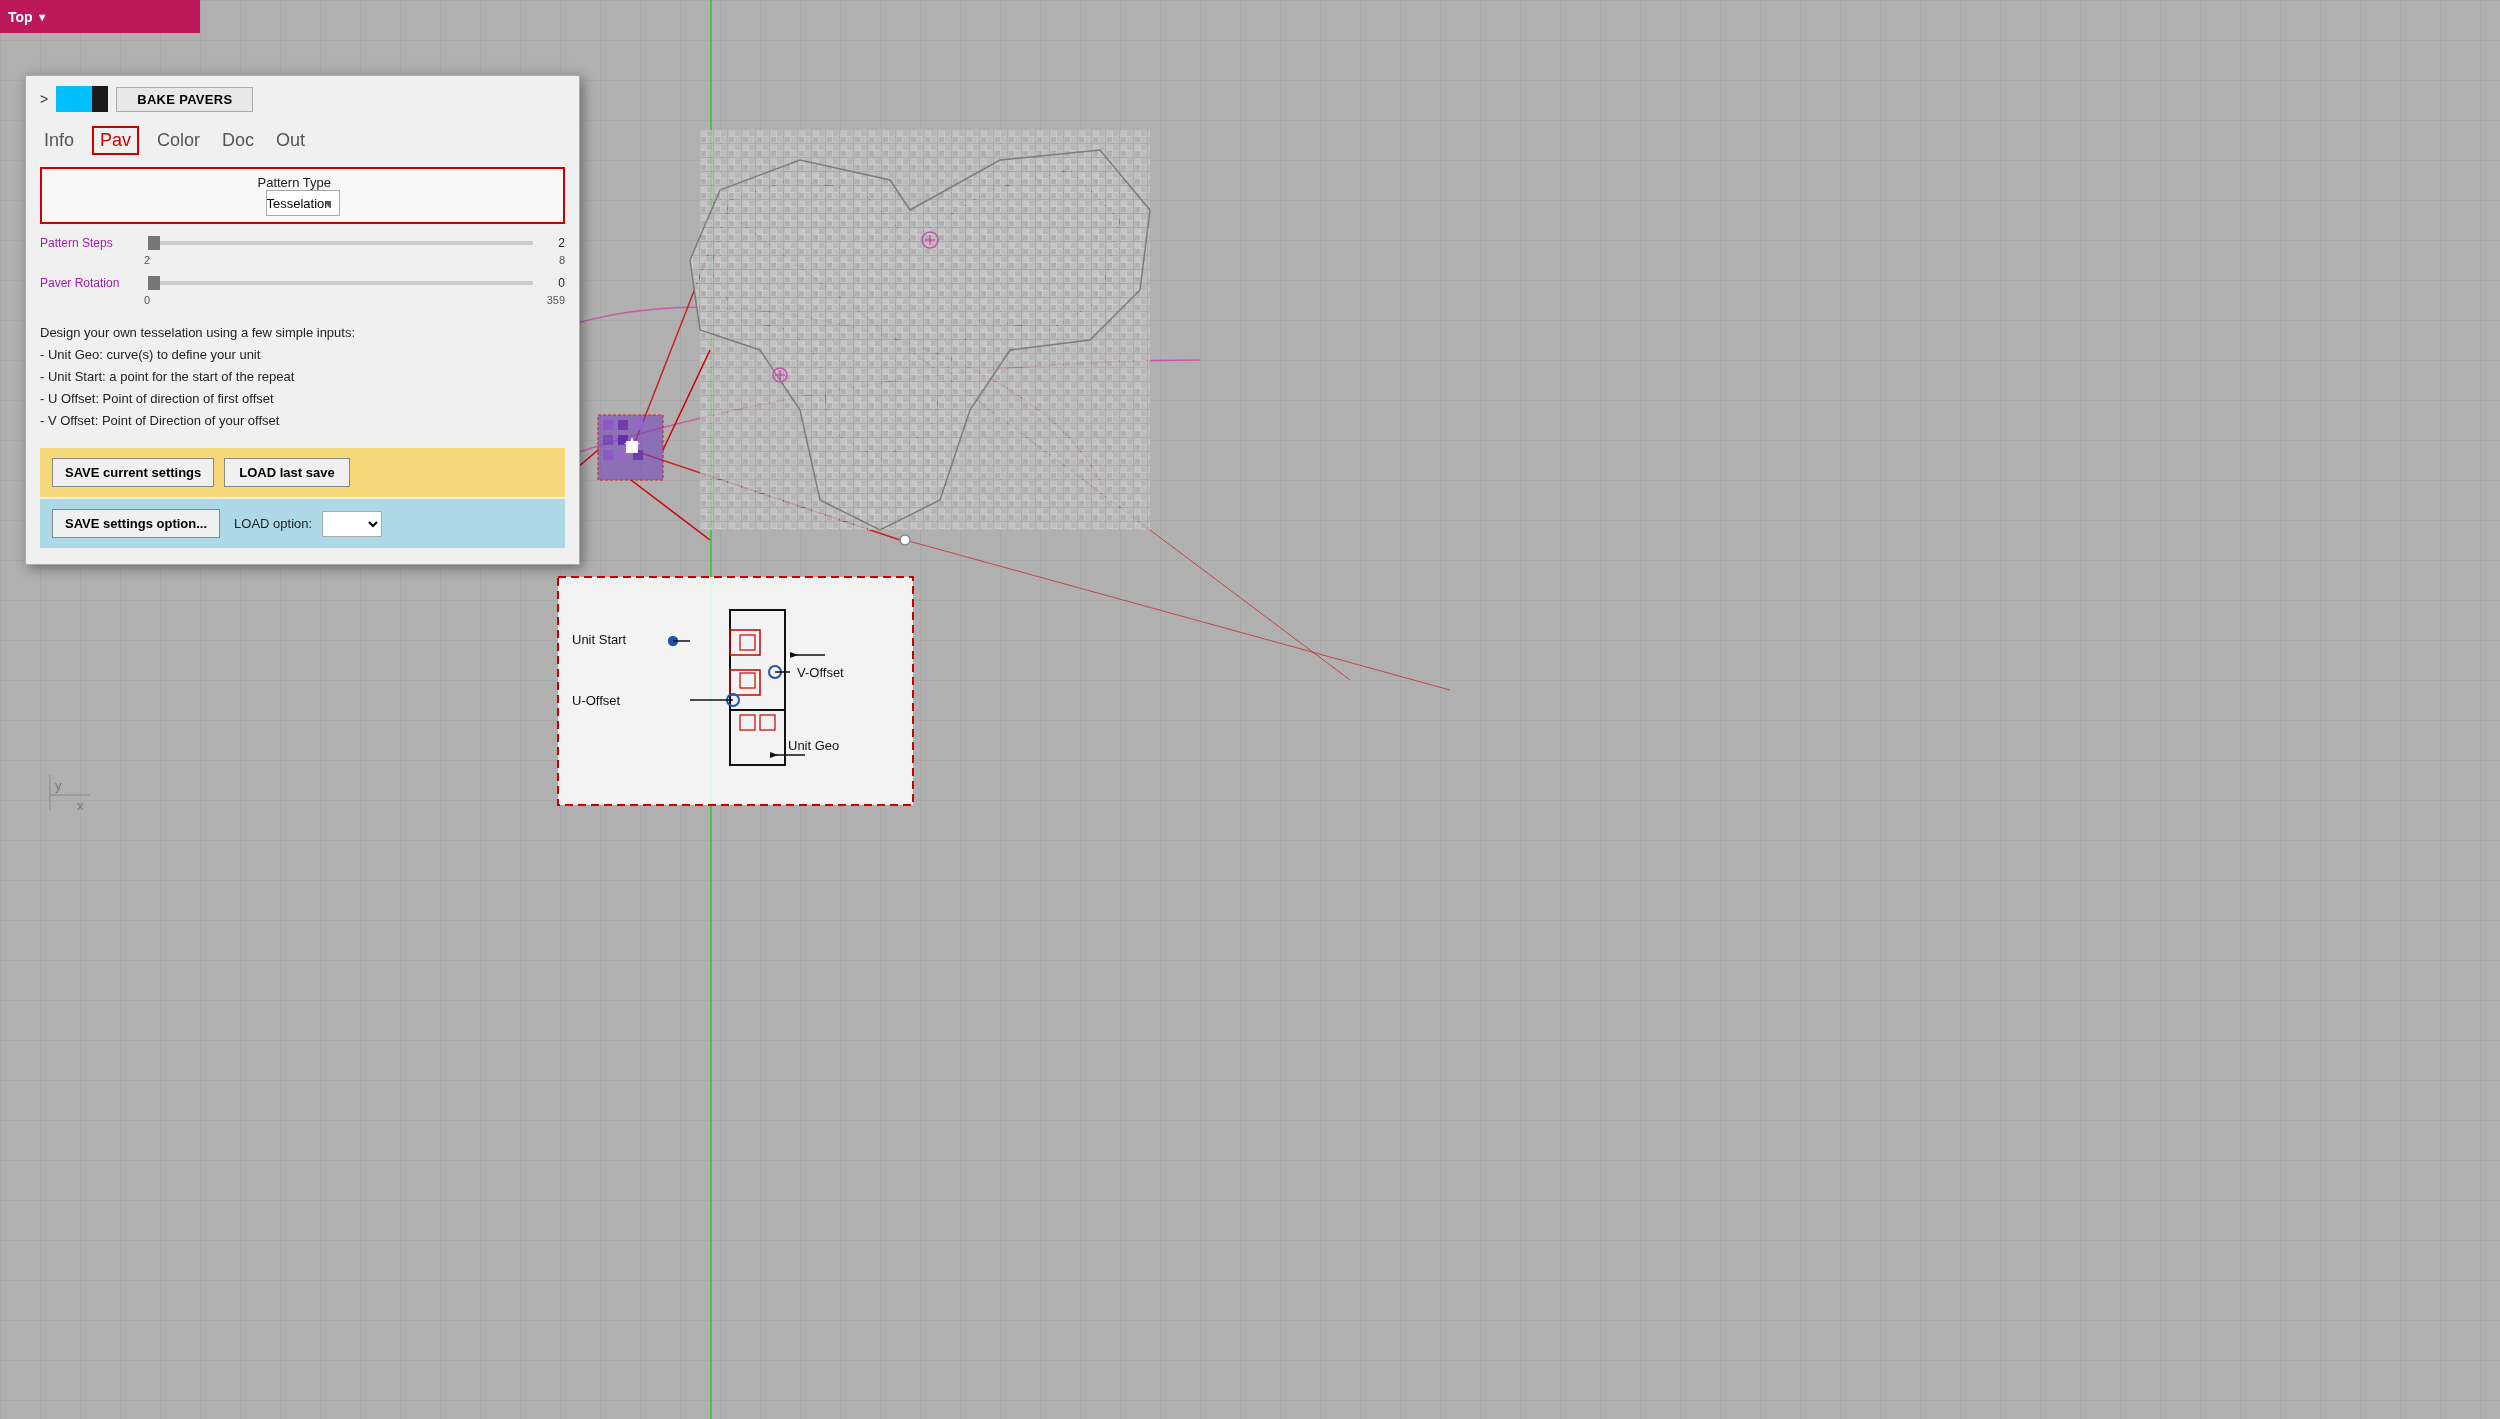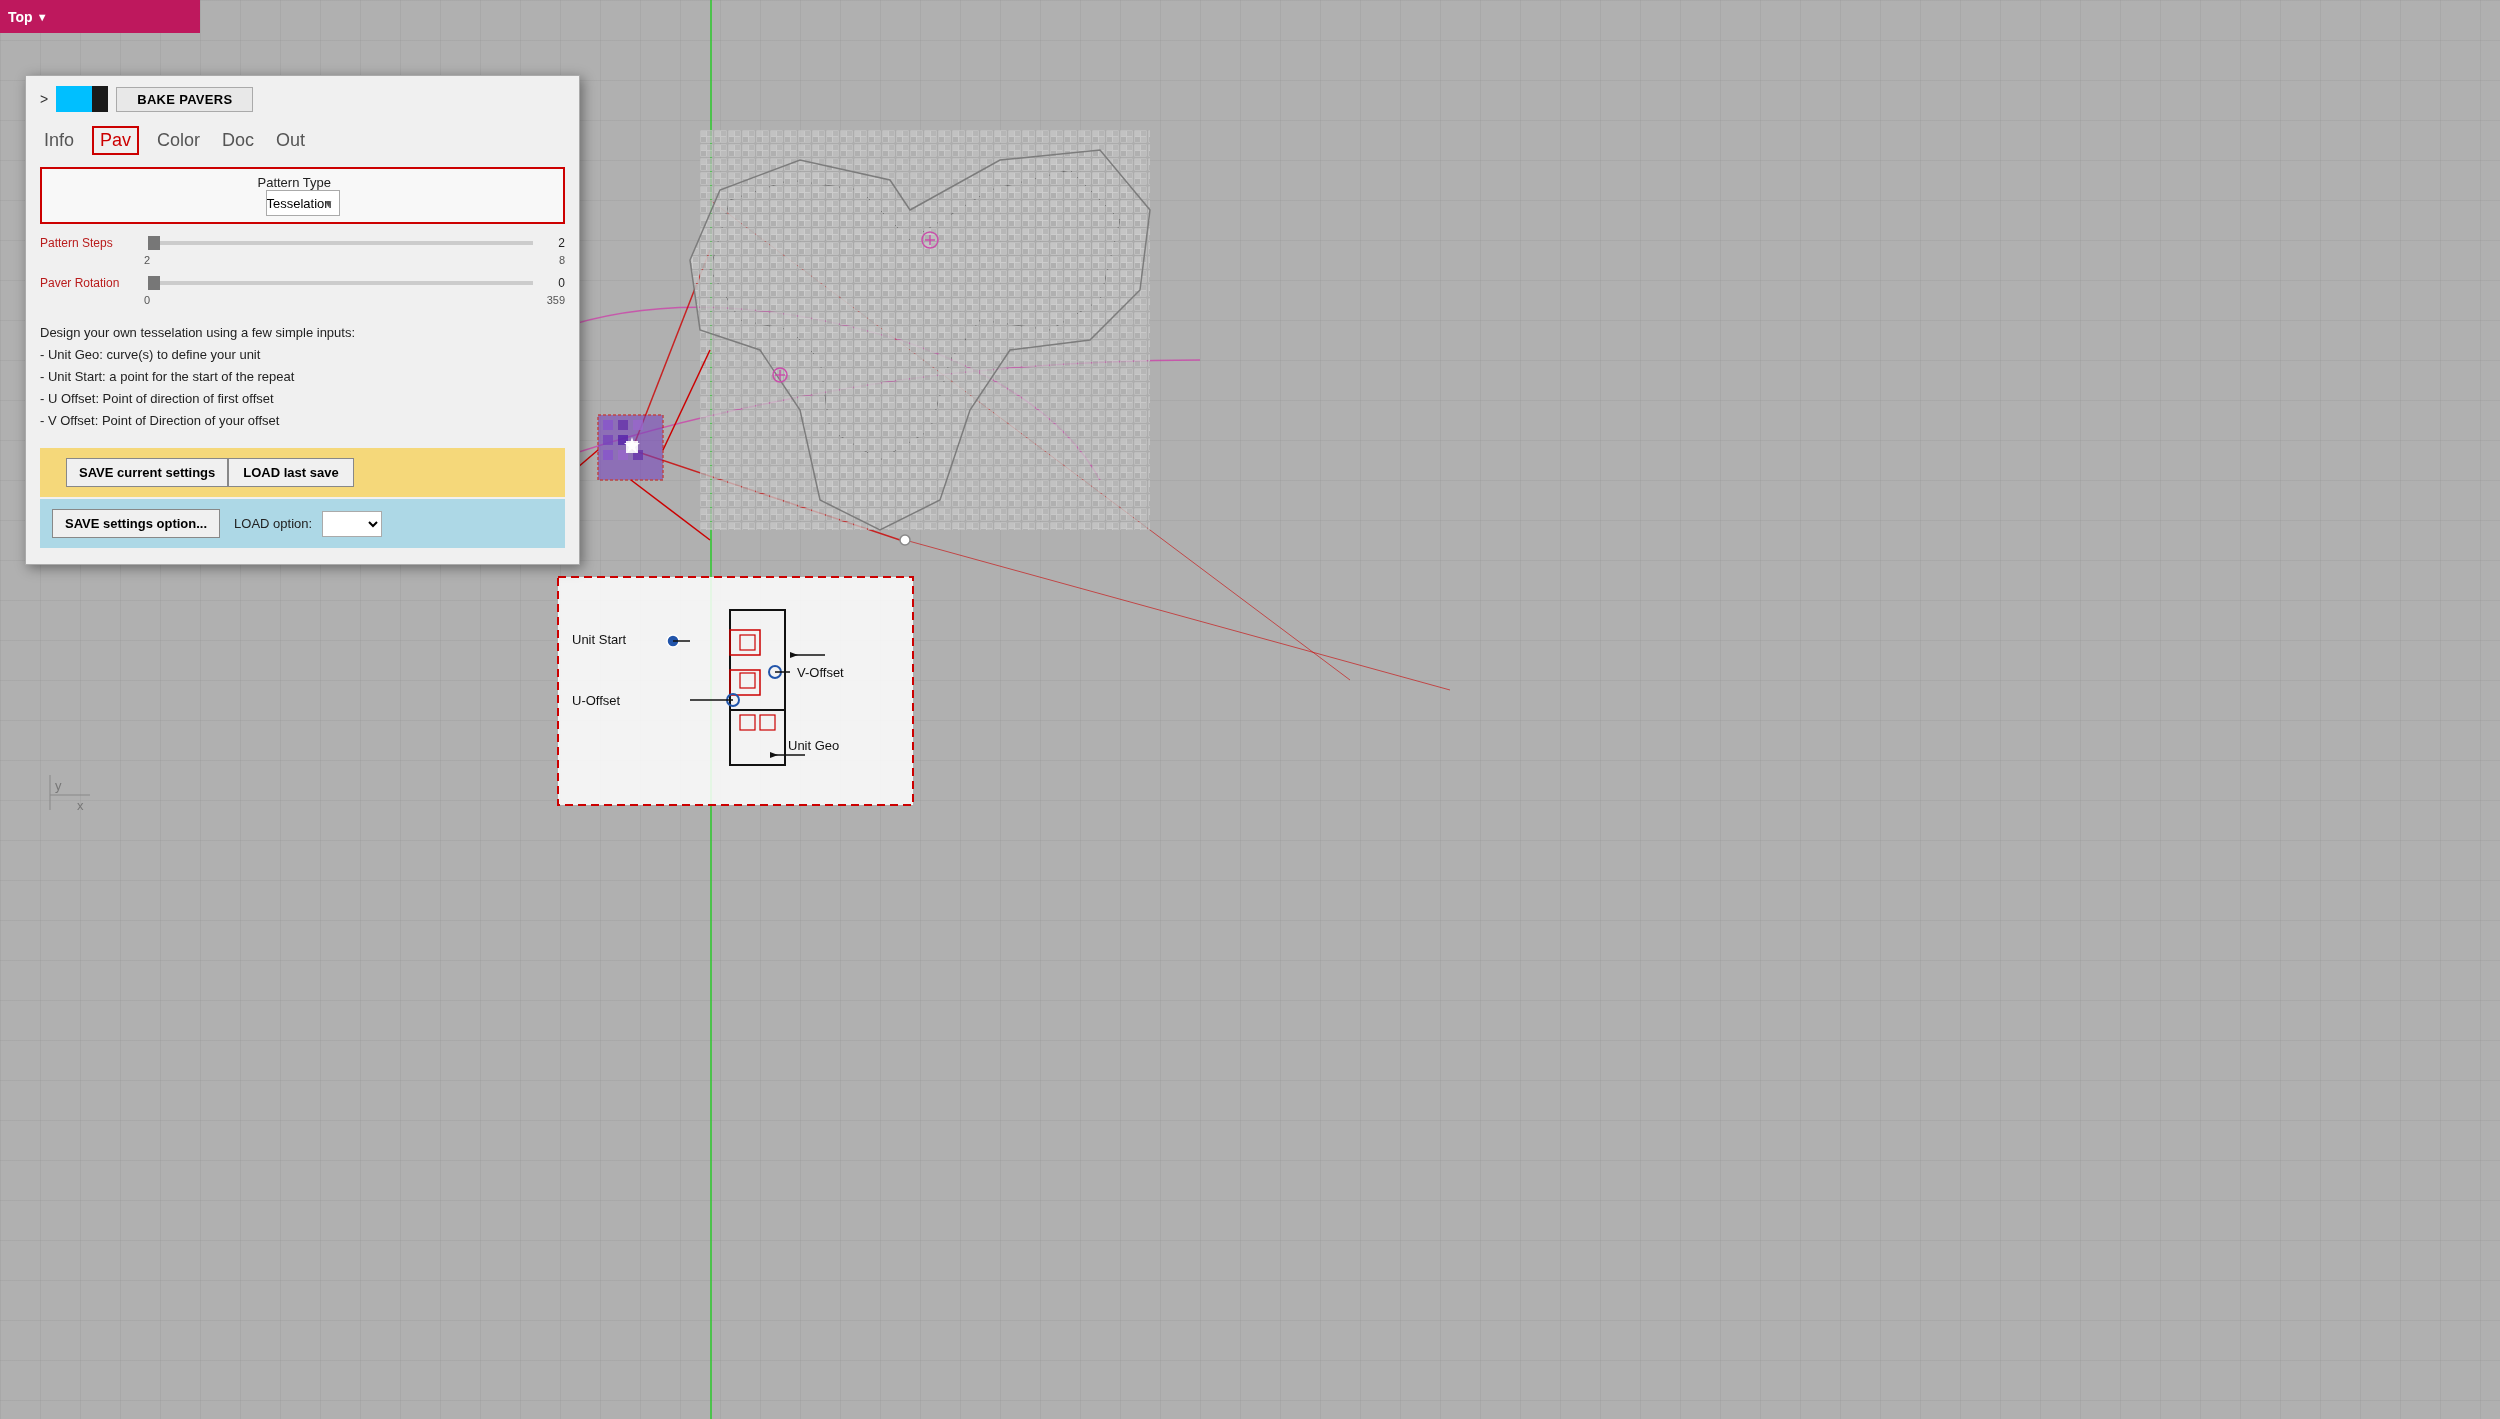--- a/index.html
+++ b/index.html
@@ -217,21 +217,21 @@
     }
 
     
     .slider-row {
       display: flex;
       align-items: center;
       margin-bottom: 4px;
     }
     .slider-label {
       font-size: 12px;
-      color: #b91c1c;
+      color: #a21caf;
       min-width: 100px;
     }
     .slider-track {
       flex: 1;
       height: 4px;
       background: #ccc;
       position: relative;
       margin: 0 4px;
     }
     .slider-thumb {
@@ -261,23 +261,24 @@
     .desc-text {
       font-size: 13px;
       color: #222;
       line-height: 1.7;
       margin-bottom: 16px;
     }
 
     
     .save-area-orange {
       background: #f5d87a;
-      padding: 10px 26px;
+      padding: 10px 12px;
       margin-bottom: 2px;
       display: flex;
+      gap: 10px;
       align-items: center;
     }
     .save-btn {
       background: #f0f0f0;
       border: 1px solid #888;
       padding: 6px 12px;
       font-size: 13px;
       font-weight: bold;
       cursor: pointer;
       white-space: nowrap;

